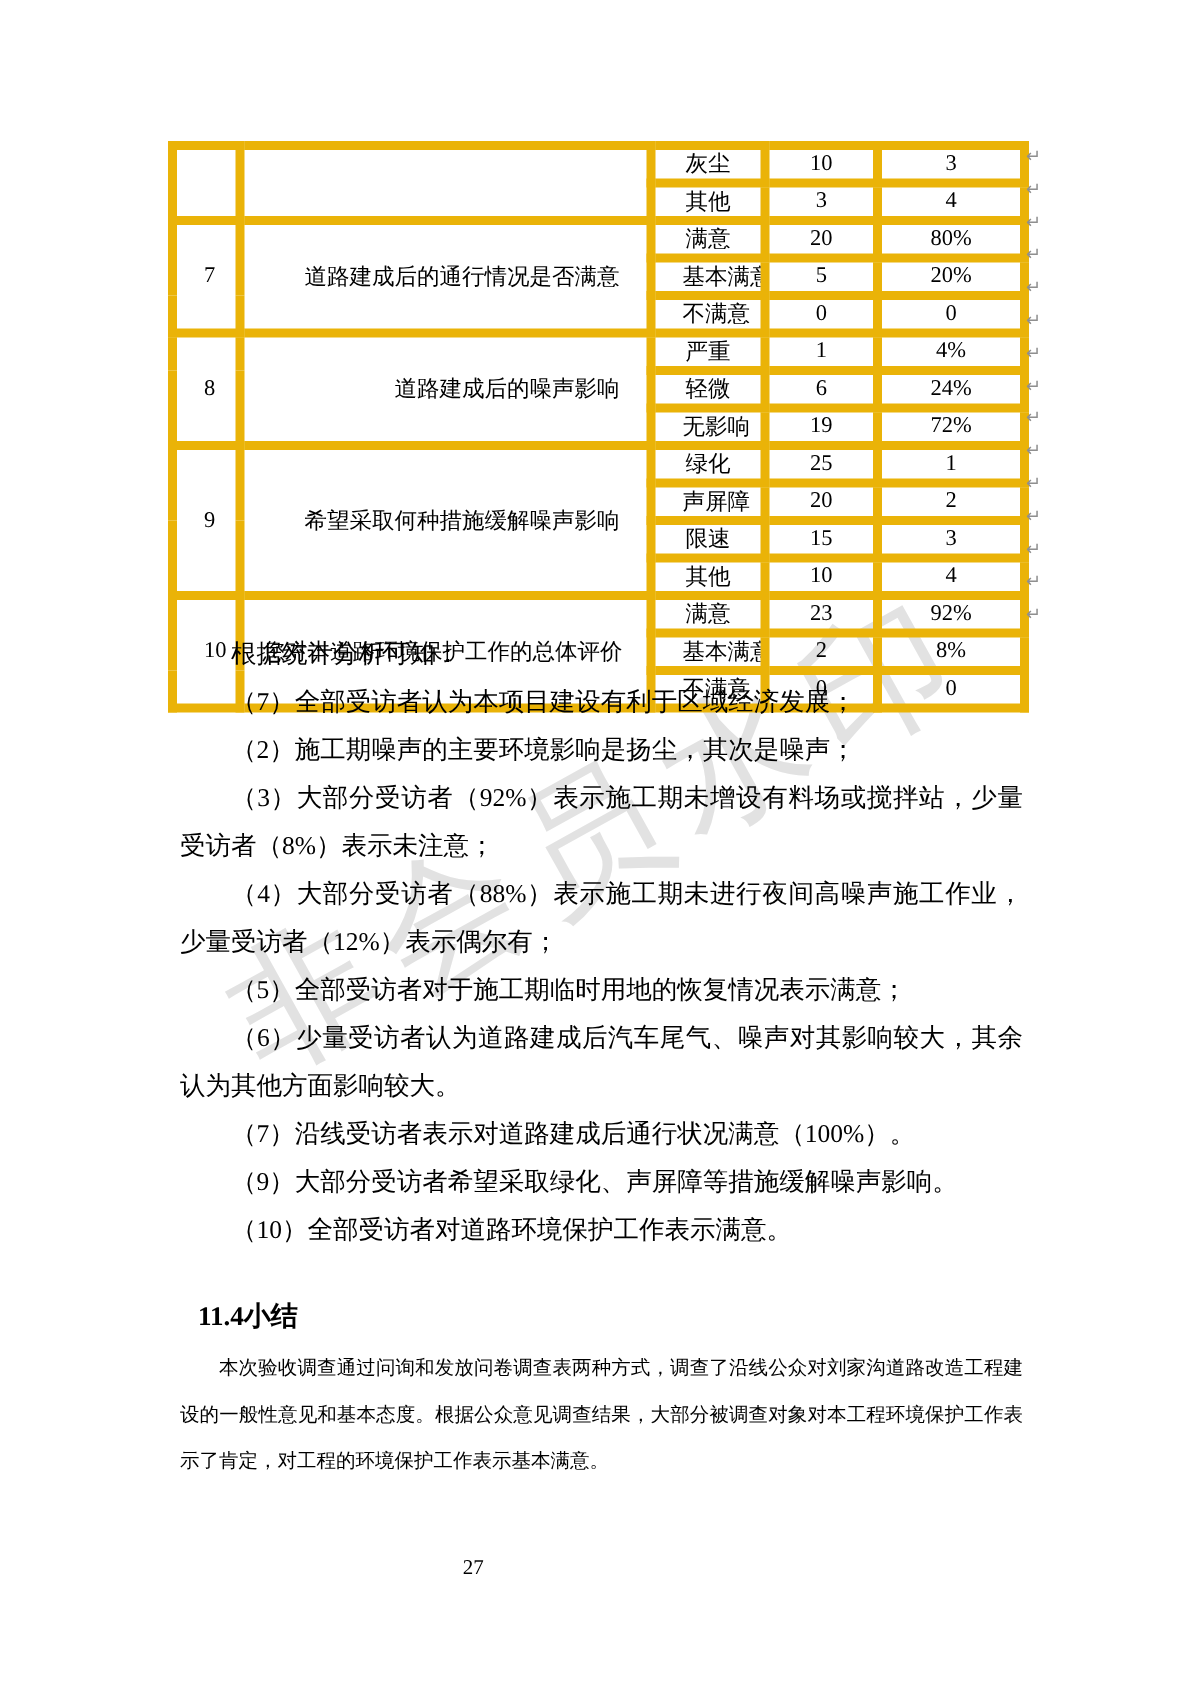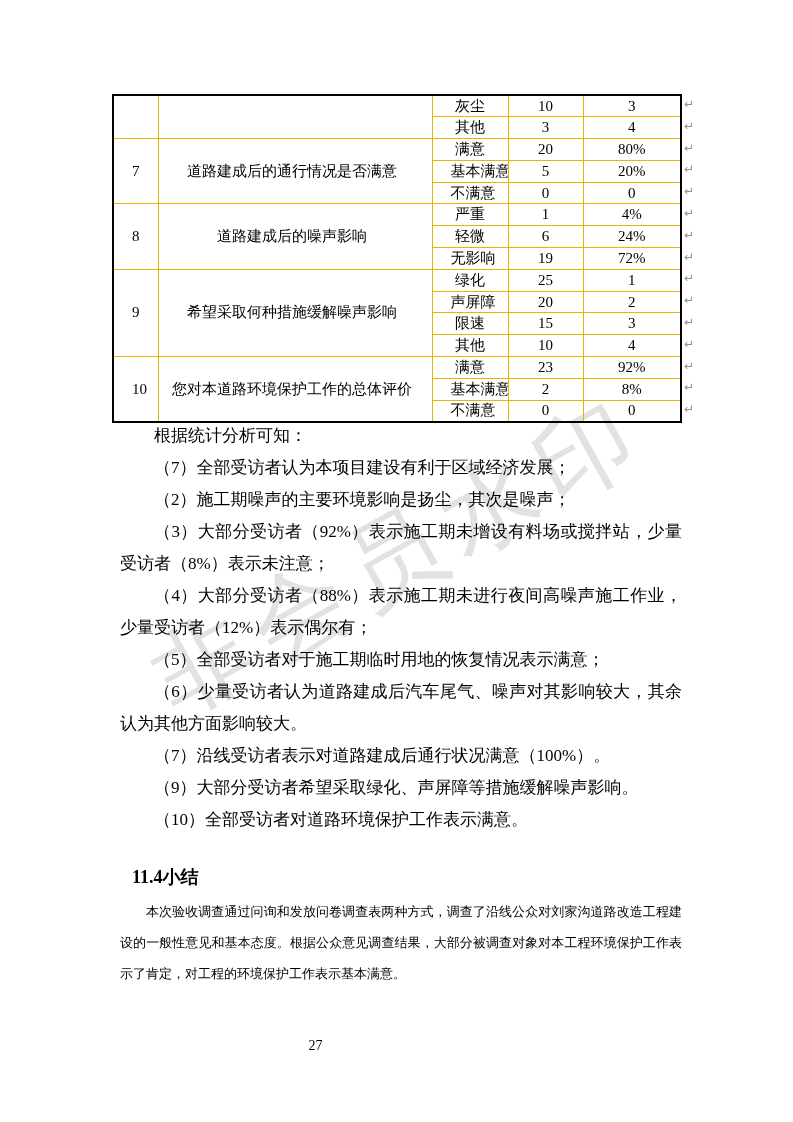--- a/index.html
+++ b/index.html
@@ -23,24 +23,24 @@
 
   
   .survey-table {
     position:absolute; left:112px; top:94px; width:568px;
     border-collapse:collapse; table-layout:fixed;
     font-size:15px; text-align:center;
     border:2px solid #000;
   }
   .survey-table tr { height:21.8px; }
   .survey-table td {
-    border:1px solid #eab308; padding:0 18px;
+    border:6px solid #eab308; padding:0 18px;
     overflow:hidden; white-space:nowrap; vertical-align:middle;
   }
-  .survey-table td.q { text-align:center; padding-left:12px; }
+  .survey-table td.q { text-align:right; padding-left:12px; }
 
   
   .row-marks {
     position:absolute; left:684px; top:94px; width:20px;
     display:flex; flex-direction:column;
     font-family:"DejaVu Sans",sans-serif;
   }
   .row-marks .mark {
     height:21.8px; line-height:20px; font-size:12px; color:#8f8f8f;
   }

